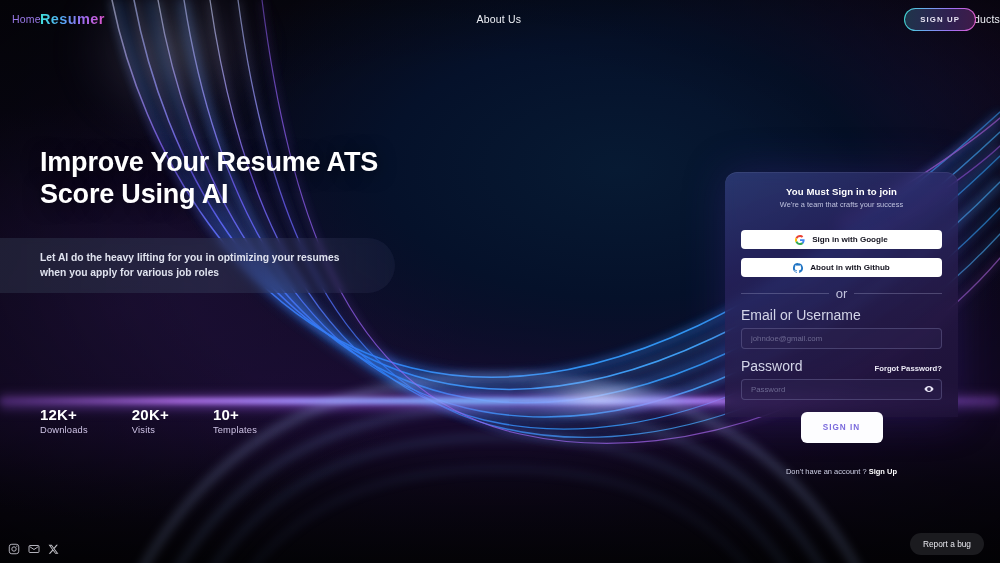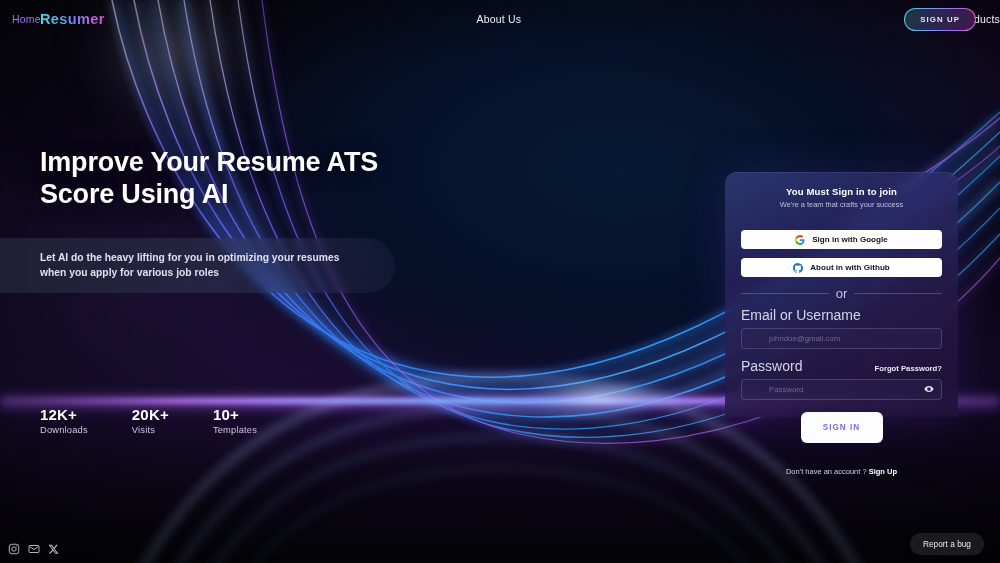--- a/index.html
+++ b/index.html
@@ -117,21 +117,21 @@
   .or-row { display:flex; align-items:center; gap:7px; margin:9px 0 6px; }
   .or-line { flex:1; height:1px; background:rgba(190,190,225,.28); }
   .or-txt { font-size:13px; color:#c2c3dd; }
   .field-lbl { font-size:14px; color:#d3d5e8; margin-bottom:4px; }
   .field-row { display:flex; justify-content:space-between; align-items:baseline; margin-bottom:4px; }
   .forgot { font-size:7.7px; font-weight:700; color:#eceaf6; cursor:pointer; }
   .inp-wrap { position:relative; }
   .inp {
     width:100%; height:21px; border-radius:4px; border:1px solid rgba(150,150,200,.30);
     background:rgba(46,36,80,.42); color:#cfd2e8; font-size:7.8px;
-    padding:0 27px; outline:none; font-family:"Liberation Sans", sans-serif;
+    padding:0 9px; outline:none; font-family:"Liberation Sans", sans-serif;
   }
   .inp::placeholder { color:#6e6a92; }
   .eye { position:absolute; right:8px; top:50%; transform:translateY(-50%); cursor:pointer; line-height:0; }
   .signin-btn {
     display:block; margin:12px auto 0; width:82px; height:31px; border-radius:6px;
     background:#fdfdff; color:#7b6bdd; font-size:8.2px; font-weight:700;
     letter-spacing:1px; border:none; cursor:pointer;
   }
   .acct { text-align:center; margin-top:24px; font-size:7.5px; color:#cdcfe4; }
   .acct b { color:#fff; font-weight:700; cursor:pointer; }

